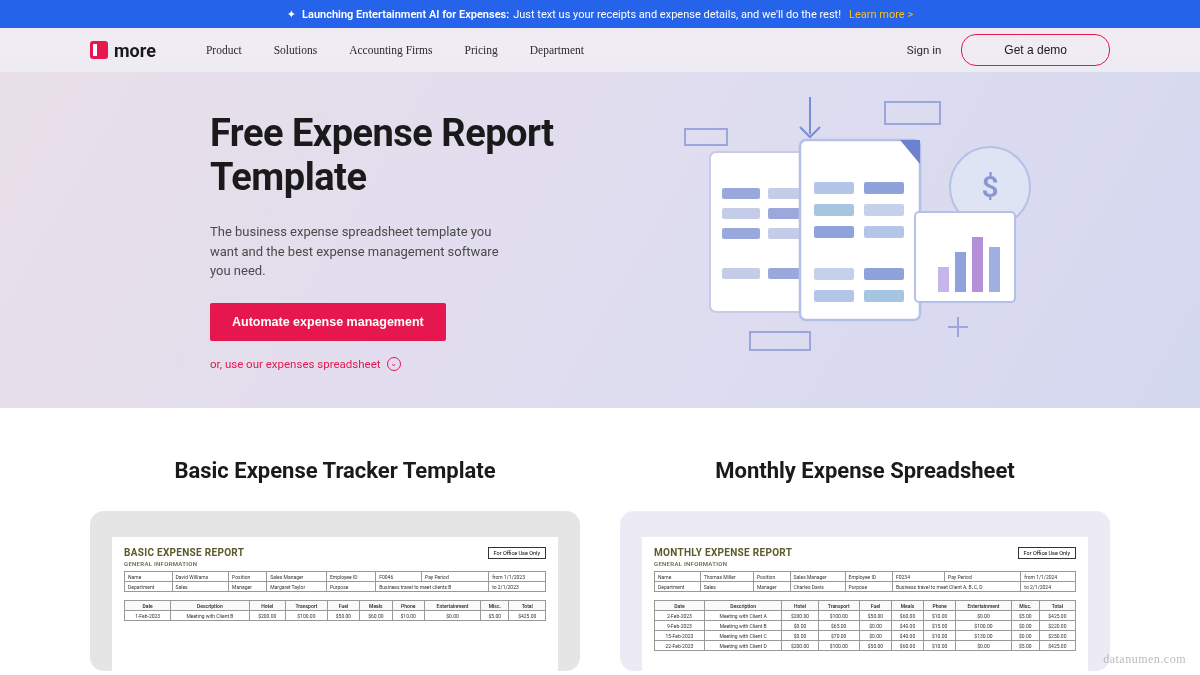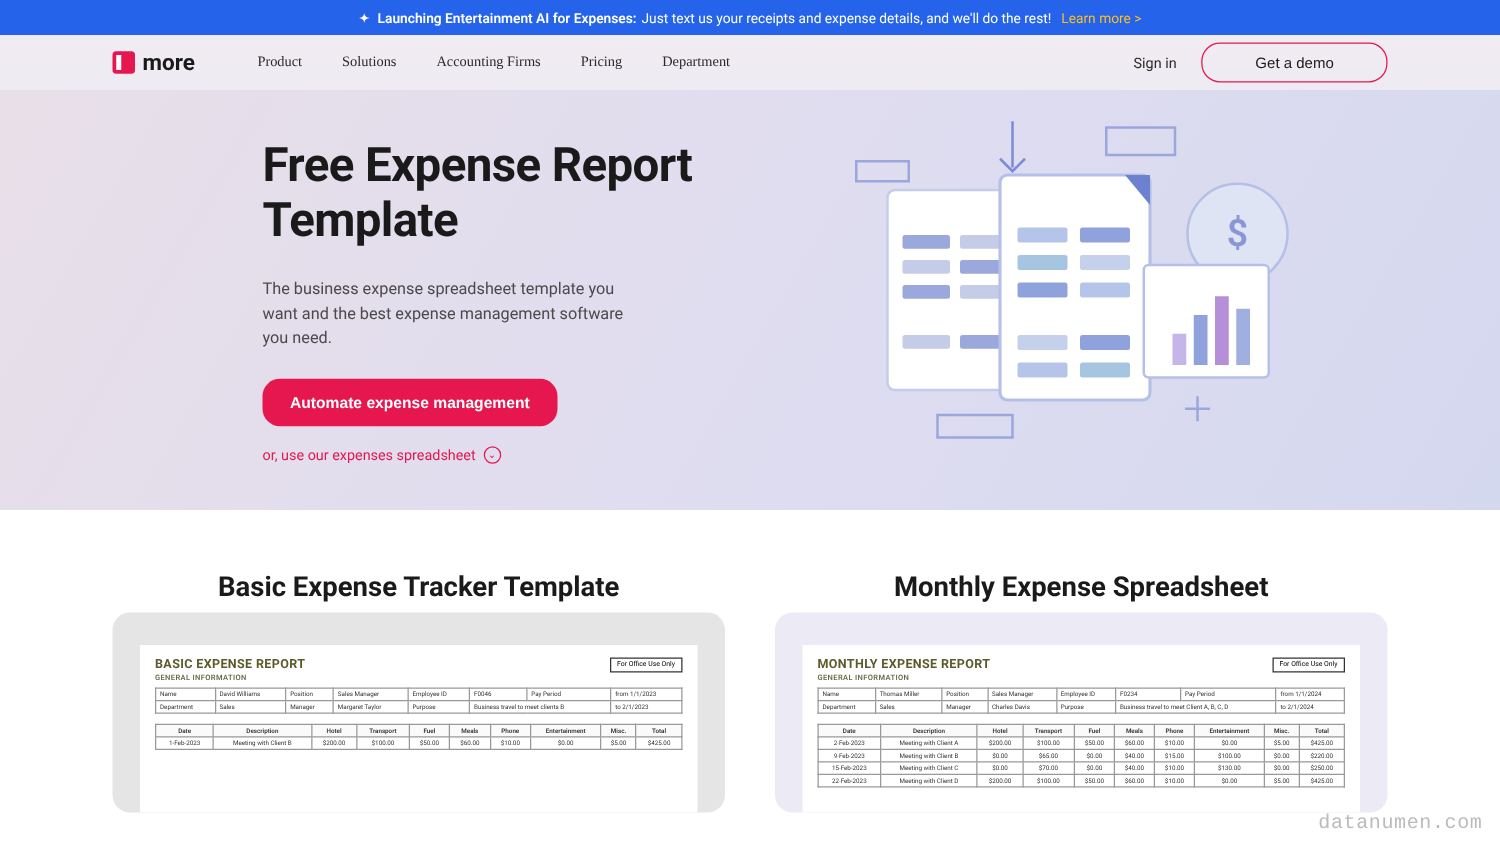--- a/index.html
+++ b/index.html
@@ -17,42 +17,42 @@
 .nav-links { display: flex; gap: 32px; margin-left: 50px; font-size: 11.5px; color: #2a2a2a; }
 .nav-links span { cursor: pointer; font-family: Liberation Serif, serif; }
 .nav-right { margin-left: auto; display: flex; align-items: center; gap: 20px; }
 .signin { font-size: 11.5px; color: #2a2a2a; cursor: pointer; }
 .demo-btn { border: 1.5px solid #e5174e; color: #1a1a1a; padding: 8px 42px; border-radius: 15px; font-size: 12px; font-weight: 500; cursor: pointer; background: transparent; text-align: right; }
 
 .hero { height: 336px; background: linear-gradient(120deg, #e8dfe8 0%, #e0ddf0 50%, #d4d8ef 100%); display: flex; padding: 40px 90px 30px 210px; position: relative; }
 .hero-left { flex: 0 0 390px; }
 .hero h1 { font-size: 38px; font-weight: 700; color: #1a1a1a; line-height: 1.15; letter-spacing: -0.5px; margin-bottom: 18px; }
 .hero p { font-size: 13px; color: #4a4a4a; line-height: 1.5; max-width: 300px; margin-bottom: 22px; margin-top: 23px; }
-.cta-btn { background: #e5174e; color: #fff; border: none; padding: 12px 22px; border-radius: 14px; font-size: 12.5px; font-weight: 600; cursor: pointer; }
+.cta-btn { background: #e5174e; color: #fff; border: none; padding: 12px 22px; border-radius: 2px; font-size: 12.5px; font-weight: 600; cursor: pointer; }
 .alt-link { margin-top: 16px; font-size: 11.5px; color: #e5174e; display: flex; align-items: center; gap: 6px; cursor: pointer; }
 .alt-link .circ { width: 14px; height: 14px; border: 1.3px solid #e5174e; border-radius: 50%; display: flex; align-items: center; justify-content: center; font-size: 8px; }
 
 .hero-art { position: absolute; right: 150px; top: 20px; width: 380px; height: 280px; }
 
 .templates { padding: 50px 90px 0 90px; background: #fff; }
 .tpl-grid { display: flex; gap: 40px; }
 .tpl-col { flex: 1; }
-.tpl-col h2 { font-size: 22px; font-weight: 700; color: #1a1a1a; text-align: center; margin-bottom: 7px; }
+.tpl-col h2 { font-size: 22px; font-weight: 700; color: #1a1a1a; text-align: center; margin-bottom: 28px; }
 .tpl-card { background: #e5e5e5; border-radius: 14px; padding: 26px 22px 0 22px; height: 160px; overflow: hidden; }
 .tpl-card.blue { background: #eceaf5; }
 .sheet { background: #fff; height: 100%; padding: 10px 12px; position: relative; }
 .sheet-title { font-size: 10px; font-weight: 700; color: #5a5a2a; letter-spacing: 0.3px; }
 .sheet-sub { font-size: 6px; color: #6a6a4a; font-weight: 600; margin-top: 2px; margin-bottom: 4px; letter-spacing: 0.3px; }
 .office-tag { position: absolute; right: 12px; top: 10px; border: 1px solid #333; font-size: 5.5px; padding: 2px 5px; }
 .mini-tbl { width: 100%; border-collapse: collapse; margin-top: 3px; }
 .mini-tbl td, .mini-tbl th { border: 0.5px solid #999; font-size: 5px; padding: 1.5px 3px; text-align: left; color: #333; }
 .mini-tbl th { font-weight: 600; background: #fafafa; text-align: center; }
 .mini-tbl.expense th, .mini-tbl.expense td { text-align: center; }
 
-.watermark { position: absolute; bottom: 8px; right: 14px; font-size: 16px; color: #bbb; font-family: Liberation Mono, monospace; letter-spacing: 0.5px; }
+.watermark { position: absolute; bottom: 8px; right: 14px; font-size: 12px; color: #bbb; font-family: Liberation Serif, serif; letter-spacing: 0.5px; }
 </style>
 </head>
 <body>
 
 <div class="announce-bar">
   <span class="sparkle">✦</span>
   <b>Launching Entertainment AI for Expenses:</b>
   <span>Just text us your receipts and expense details, and we'll do the rest!</span>
   <span class="learn">Learn more &gt;</span>
 </div>

